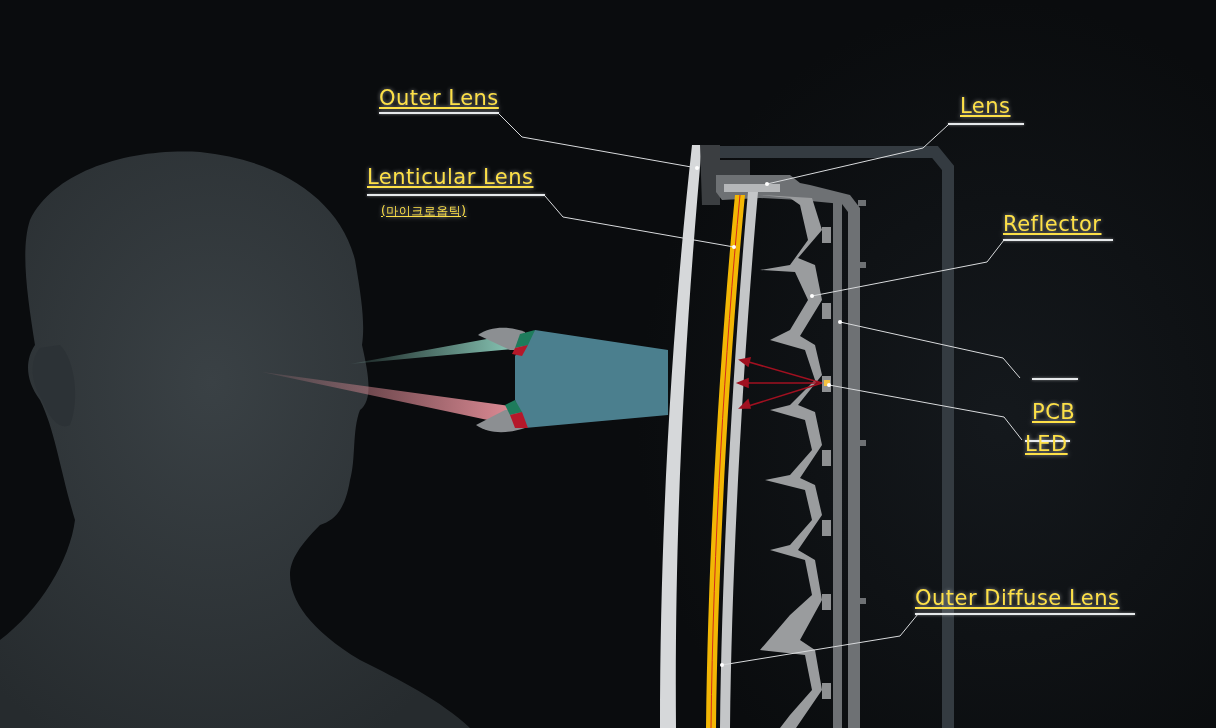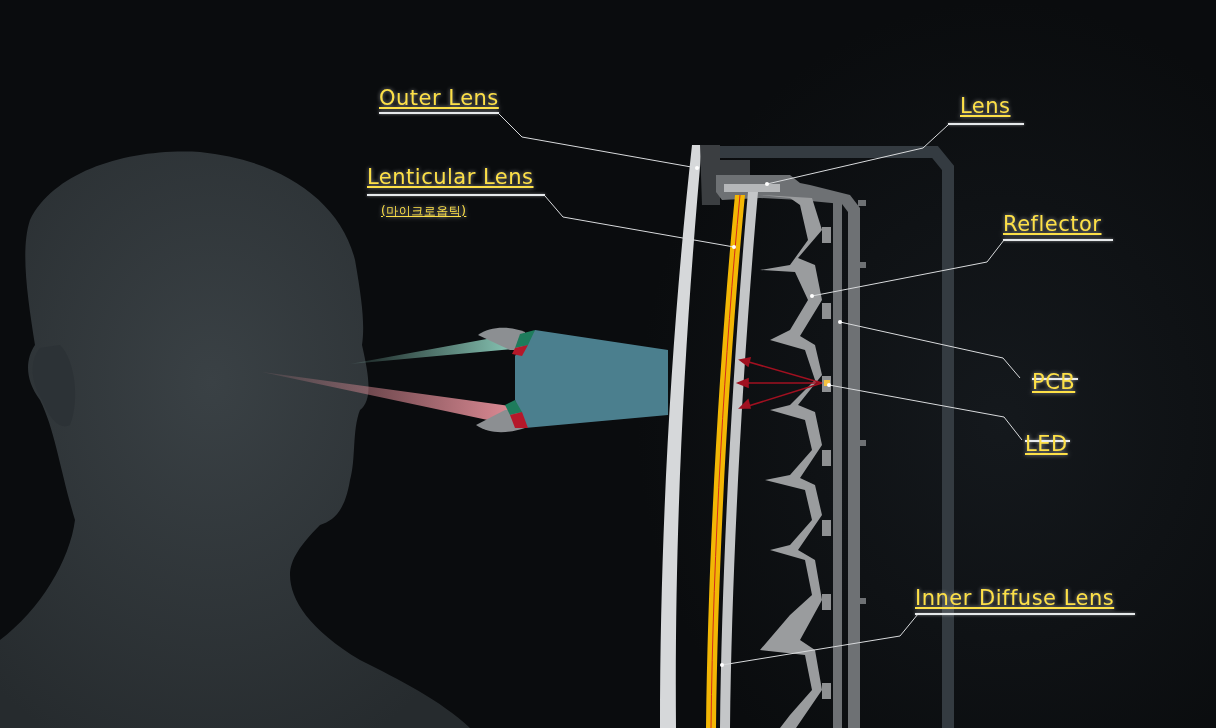--- a/index.html
+++ b/index.html
@@ -126,20 +126,20 @@
   <div class="uline" style="left:367px;top:194px;width:178px"></div>
   <div class="label sub" style="left:381px;top:199px">(마이크로옵틱)</div>
 
   <div class="label" style="left:960px;top:94px">Lens</div>
   <div class="uline" style="left:948px;top:123px;width:76px"></div>
 
   <div class="label" style="left:1003px;top:212px">Reflector</div>
   <div class="uline" style="left:1003px;top:239px;width:110px"></div>
 
   <div class="uline" style="left:1032px;top:378px;width:46px"></div>
-  <div class="label" style="left:1032px;top:370px">PCB</div>
+  <div class="label" style="left:1032px;top:400px">PCB</div>
 
   <div class="uline" style="left:1025px;top:440px;width:45px"></div>
   <div class="label" style="left:1025px;top:432px">LED</div>
 
-  <div class="label" style="left:915px;top:586px">Inner Diffuse Lens</div>
+  <div class="label" style="left:915px;top:586px">Outer Diffuse Lens</div>
   <div class="uline" style="left:915px;top:613px;width:220px"></div>
 </div>
 
 </body></html>

